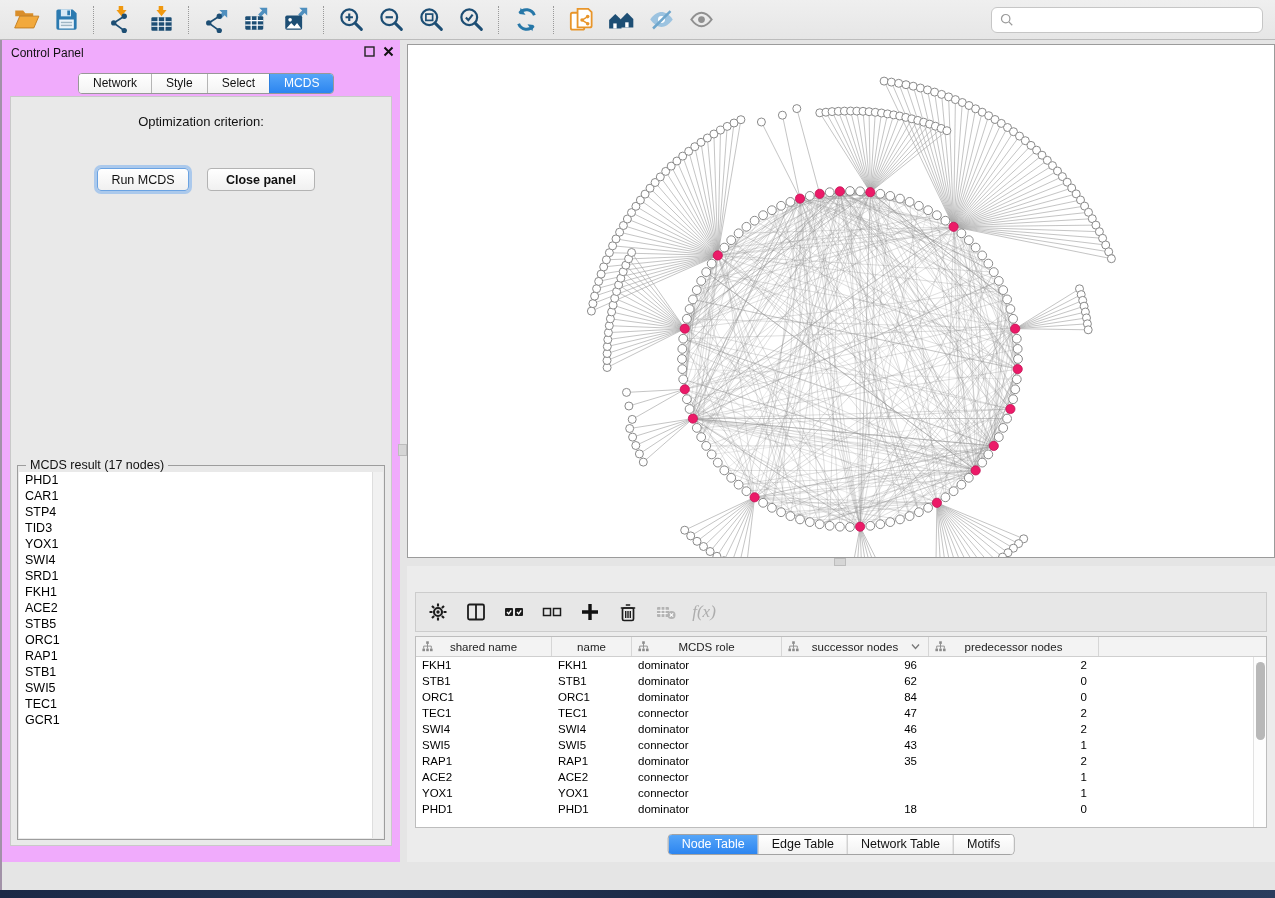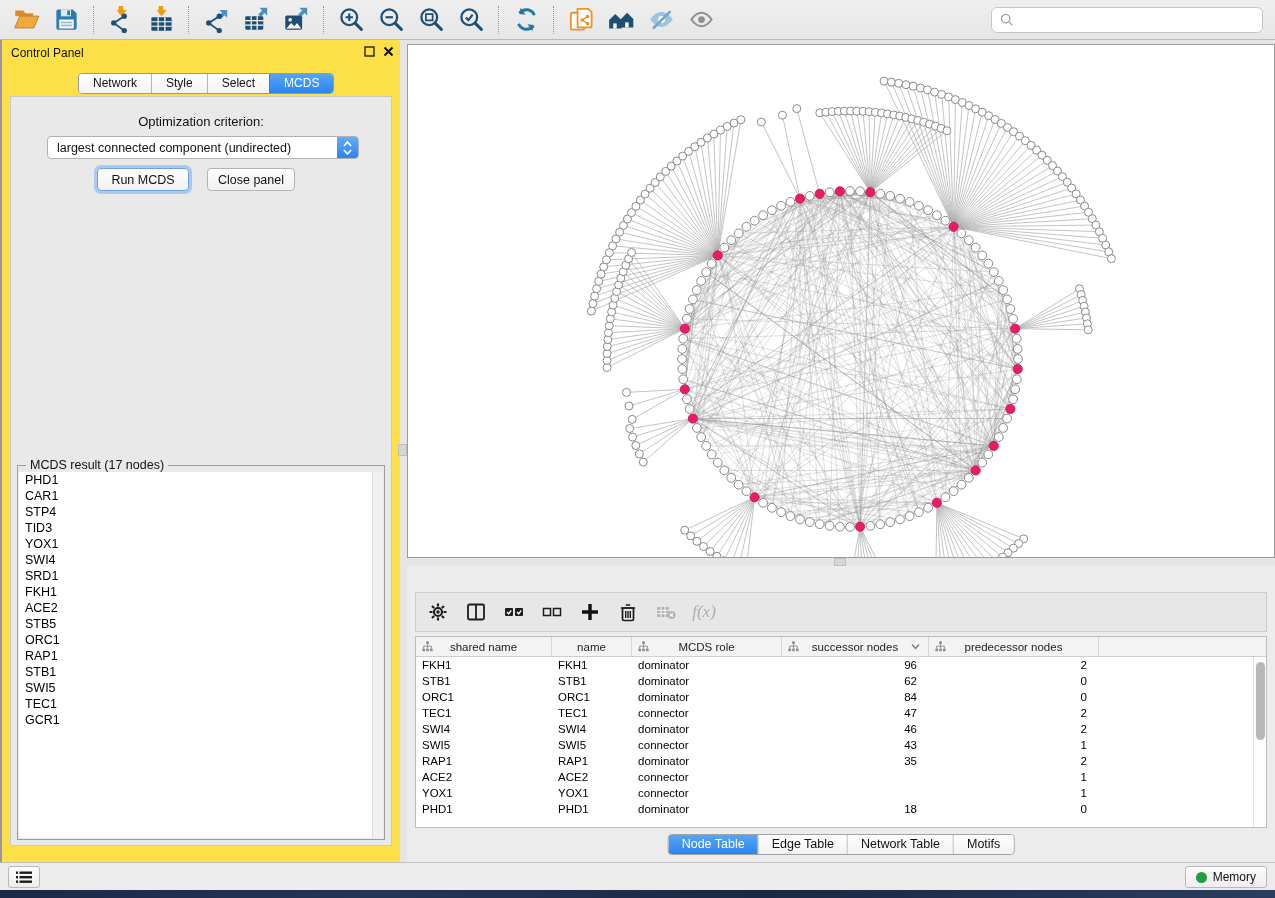--- a/index.html
+++ b/index.html
@@ -26,21 +26,21 @@
   #wallpaper { position:absolute; left:0; top:890px; width:1275px; height:8px;
     background:linear-gradient(90deg,#1b2946,#243555 30%,#1a2843 60%,#2a3d5e); }
 
   
   .panel-header { height:26px; position:relative; }
   .panel-title { position:absolute; left:9px; top:6px; font-size:12px; color:#111; }
   .panel-ctrls { position:absolute; right:6px; top:6px; display:flex; gap:8px; align-items:center; }
   .panel-ctrls svg { width:11px; height:11px; }
 
   
-  #control-panel { position:absolute; left:2px; top:40px; width:398px; height:822px; background:#fde047; }
+  #control-panel { position:absolute; left:2px; top:40px; width:398px; height:822px; background:#f0abfc; }
   #cp-tabs { position:absolute; left:76px; top:33px; height:21px; display:flex;
     border:1px solid #989898; border-radius:4px; overflow:hidden; background:#fff; }
   .cp-tab { padding:0 14px; font-size:12px; line-height:19px; color:#111;
     border-left:1px solid #b5b5b5; background:linear-gradient(#ffffff,#f3f3f3); }
   .cp-tab:first-child { border-left:none; }
   .cp-tab.active { background:linear-gradient(#55a5f8,#2c85f0); color:#fff;
     border-left-color:#2c7fe0; }
   #cp-content { position:absolute; left:8px; top:56px; width:382px; height:750px;
     background:#e9e9e9; border:1px solid #c9c9c9; }
   #opt-label { position:absolute; left:0; width:100%; top:17px; text-align:center;
@@ -50,21 +50,21 @@
   #opt-select .val { flex:1; font-size:12.5px; padding-left:9px; color:#111; white-space:nowrap; }
   #opt-select .stepper { width:21px; height:21px; border-radius:0 3px 3px 0;
     background:linear-gradient(#62acf9,#2d83f1); display:flex; flex-direction:column;
     align-items:center; justify-content:center; gap:2px; }
   #opt-select .stepper svg { width:9px; height:6px; }
   .mac-btn { position:absolute; height:23px; background:linear-gradient(#ffffff,#f0f0f0);
     border:1px solid #b3b3b3; border-radius:4px; font-size:12.5px; color:#111;
     display:flex; align-items:center; justify-content:center; font-family:"Liberation Sans",sans-serif; }
   #run-mcds { left:86px; top:71px; width:92px; border-color:#6ba3e2;
     box-shadow:0 0 0 3px rgba(110,170,240,.5); }
-  #close-panel-btn { left:196px; top:71px; width:88px; }
+  #close-panel-btn { left:196px; top:71px; width:108px;font-weight:bold; }
   #mcds-fieldset { position:absolute; left:6px; top:368px; right:6px; bottom:5px;
     border:1px solid #9d9d9d; }
   #mcds-legend { position:absolute; left:8px; top:-8px; background:#e9e9e9;
     font-size:12.5px; padding:0 4px; color:#111; }
   #mcds-list { position:absolute; left:1px; top:6px; right:1px; bottom:1px;
     background:#fff; overflow:hidden; }
   #mcds-track { position:absolute; right:0; top:0; bottom:0; width:11px;
     background:#f1f1f1; border-left:1px solid #dedede; }
   .mcds-item { font-size:12.5px; line-height:16px; padding-left:6px; color:#000; }
 
@@ -295,31 +295,20 @@
       </span>
     </div>
     <div id="cp-tabs">
       <span class="cp-tab">Network</span>
       <span class="cp-tab">Style</span>
       <span class="cp-tab">Select</span>
       <span class="cp-tab active">MCDS</span>
     </div>
     <div id="cp-content">
       <div id="opt-label">Optimization criterion:</div>
-      <div id="opt-select">
-        <span class="val">largest connected component (undirected)</span>
-        <span class="stepper">
-          <svg viewBox="0 0 9 6">
-              <path d="M1 5l3.5-4L8 5" fill="none" stroke="#fff" stroke-width="1.6"></path>
-            </svg>
-          <svg viewBox="0 0 9 6">
-              <path d="M1 1l3.5 4L8 1" fill="none" stroke="#fff" stroke-width="1.6"></path>
-            </svg>
-        </span>
-      </div>
       <div class="mac-btn" id="run-mcds">Run MCDS</div>
       <div class="mac-btn" id="close-panel-btn">Close panel</div>
       <div id="mcds-fieldset">
         <span id="mcds-legend">MCDS result (17 nodes)</span>
         <div id="mcds-list">
           <div class="mcds-item">PHD1</div>
             <div class="mcds-item">CAR1</div>
             <div class="mcds-item">STP4</div>
             <div class="mcds-item">TID3</div>
             <div class="mcds-item">YOX1</div>
@@ -1418,33 +1407,15 @@
       </div>
     </div>
     <div id="tp-tabs">
       <span class="tp-tab active">Node Table</span>
       <span class="tp-tab">Edge Table</span>
       <span class="tp-tab">Network Table</span>
       <span class="tp-tab">Motifs</span>
     </div>
   </div>
 
-  <div id="statusbar">
-    <div id="panel-list-btn">
-      <svg viewBox="0 0 16 13">
-          <g fill="#1c1c1c">
-            <rect x="0" y="0.5" width="2" height="2.4"></rect>
-            <rect x="3.5" y="0.5" width="12.5" height="2.4"></rect>
-            <rect x="0" y="5" width="2" height="2.4"></rect>
-            <rect x="3.5" y="5" width="12.5" height="2.4"></rect>
-            <rect x="0" y="9.5" width="2" height="2.4"></rect>
-            <rect x="3.5" y="9.5" width="12.5" height="2.4"></rect>
-          </g>
-        </svg>
-    </div>
-    <div id="memory-btn">
-      <span id="memory-dot"></span>
-      <span>Memory</span>
-    </div>
-  </div>
 
   <div id="wallpaper"></div>
 </div>
 
 </body></html>

